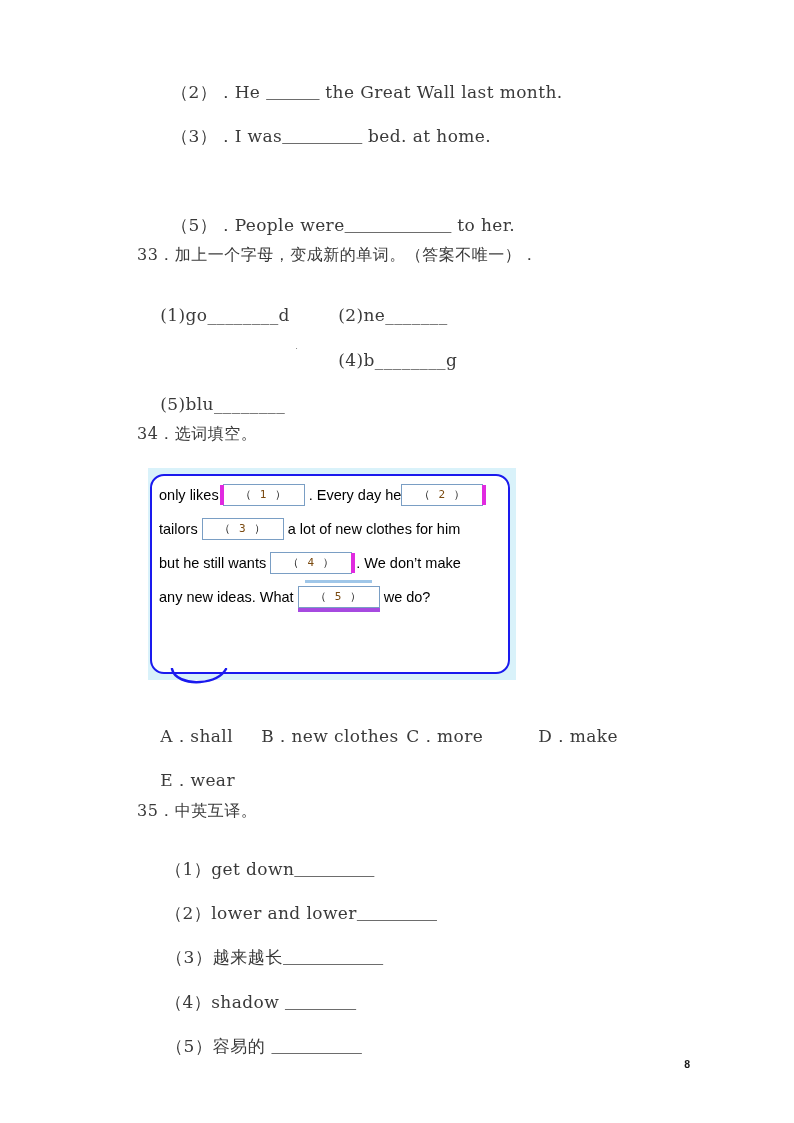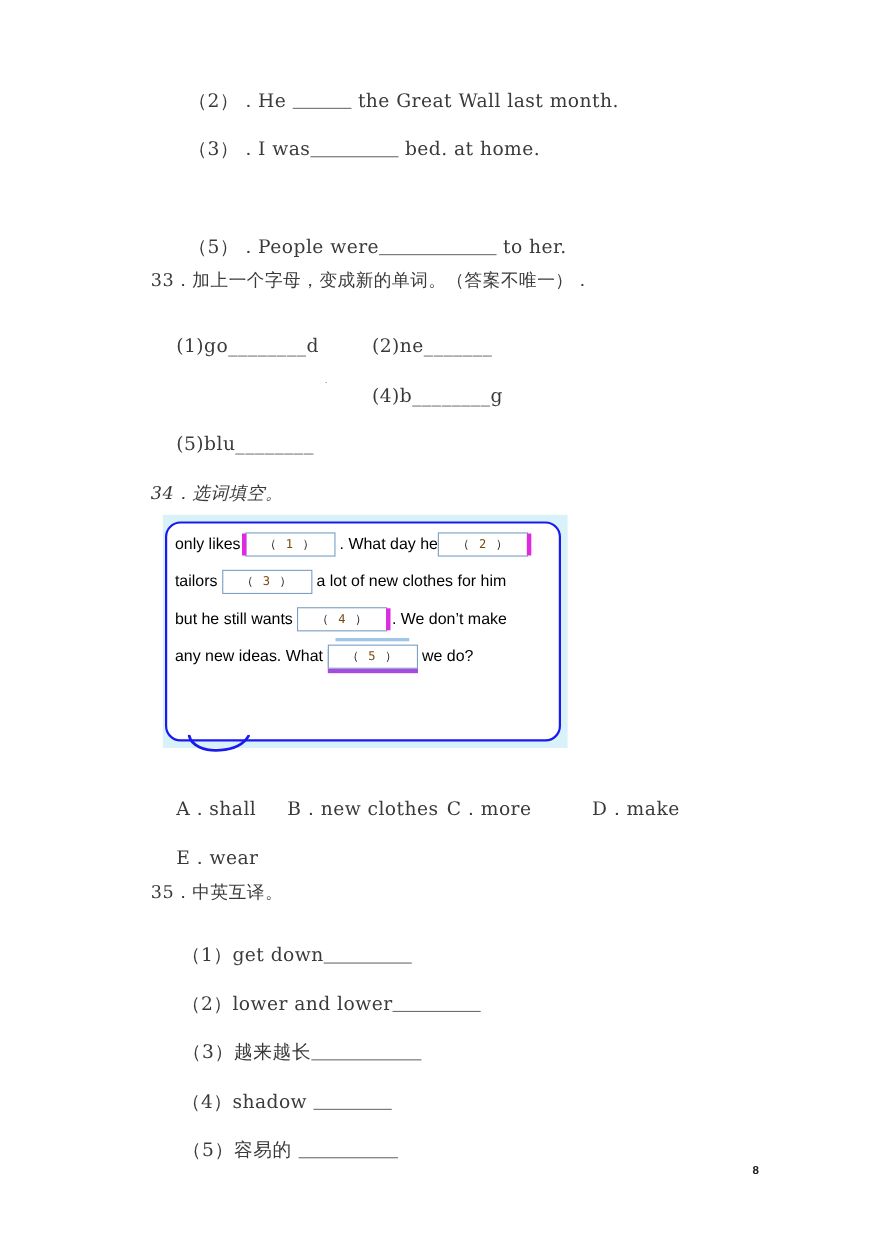--- a/index.html
+++ b/index.html
@@ -186,37 +186,37 @@
 
   <div class="ex-line" style="left:292px; top:338px; font-size:9px; color:#8a8a8a;">．</div>
   <div class="ex-line" style="left:315px; top:336px;">
     <span>(4)</span><span>b________g</span>
   </div>
 
   <div class="ex-line" style="left:137px; top:380px;">
     <span>(5)</span><span>blu________</span>
   </div>
 
-  <div class="heading cjk" style="left:137px; top:439px;font-style:italic;">34．选词填空。</div>
+  <div class="heading cjk" style="left:137px; top:424px;">34．选词填空。</div>
 
   <div class="bubble-wrap">
     <div class="bubble-bg"></div>
     <div class="bubble"></div>
     <div class="bubble-tail">
       <svg width="58" height="18" viewBox="0 0 58 18">
         <path d="M2 1 C4 10, 16 15, 30 14 C44 13, 52 8, 56 1" fill="none" stroke="#1a1aee" stroke-width="2.5" stroke-linecap="round"></path>
       </svg>
     </div>
 
     <div class="passage">
 
       <div class="row">
         <span>only likes </span>
         <span class="field acc-left" style="width:82px;">（&nbsp;<span class="fnum">1</span>&nbsp;）</span>
-        <span> . What day he</span>
+        <span> . Every day he</span>
         <span class="field acc-right" style="width:82px;">（&nbsp;<span class="fnum">2</span>&nbsp;）</span>
       </div>
 
 
       <div class="row">
         <span>tailors </span>
         <span class="field" style="width:82px;">（&nbsp;<span class="fnum">3</span>&nbsp;）</span>
         <span> a lot of new clothes for him</span>
       </div>
 

